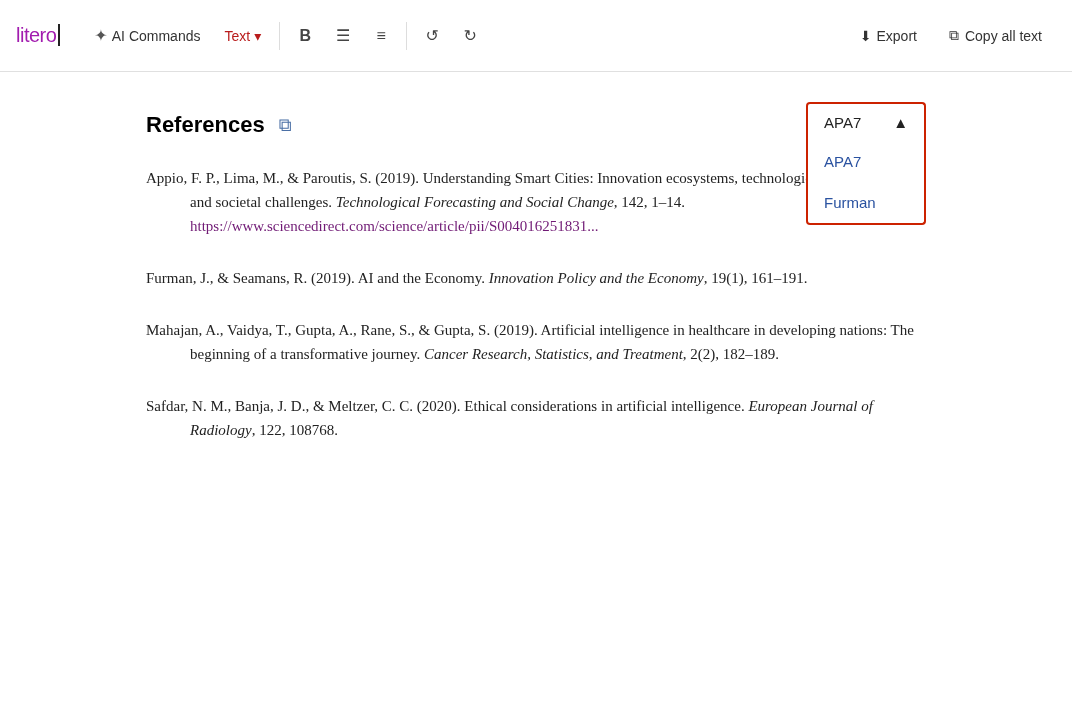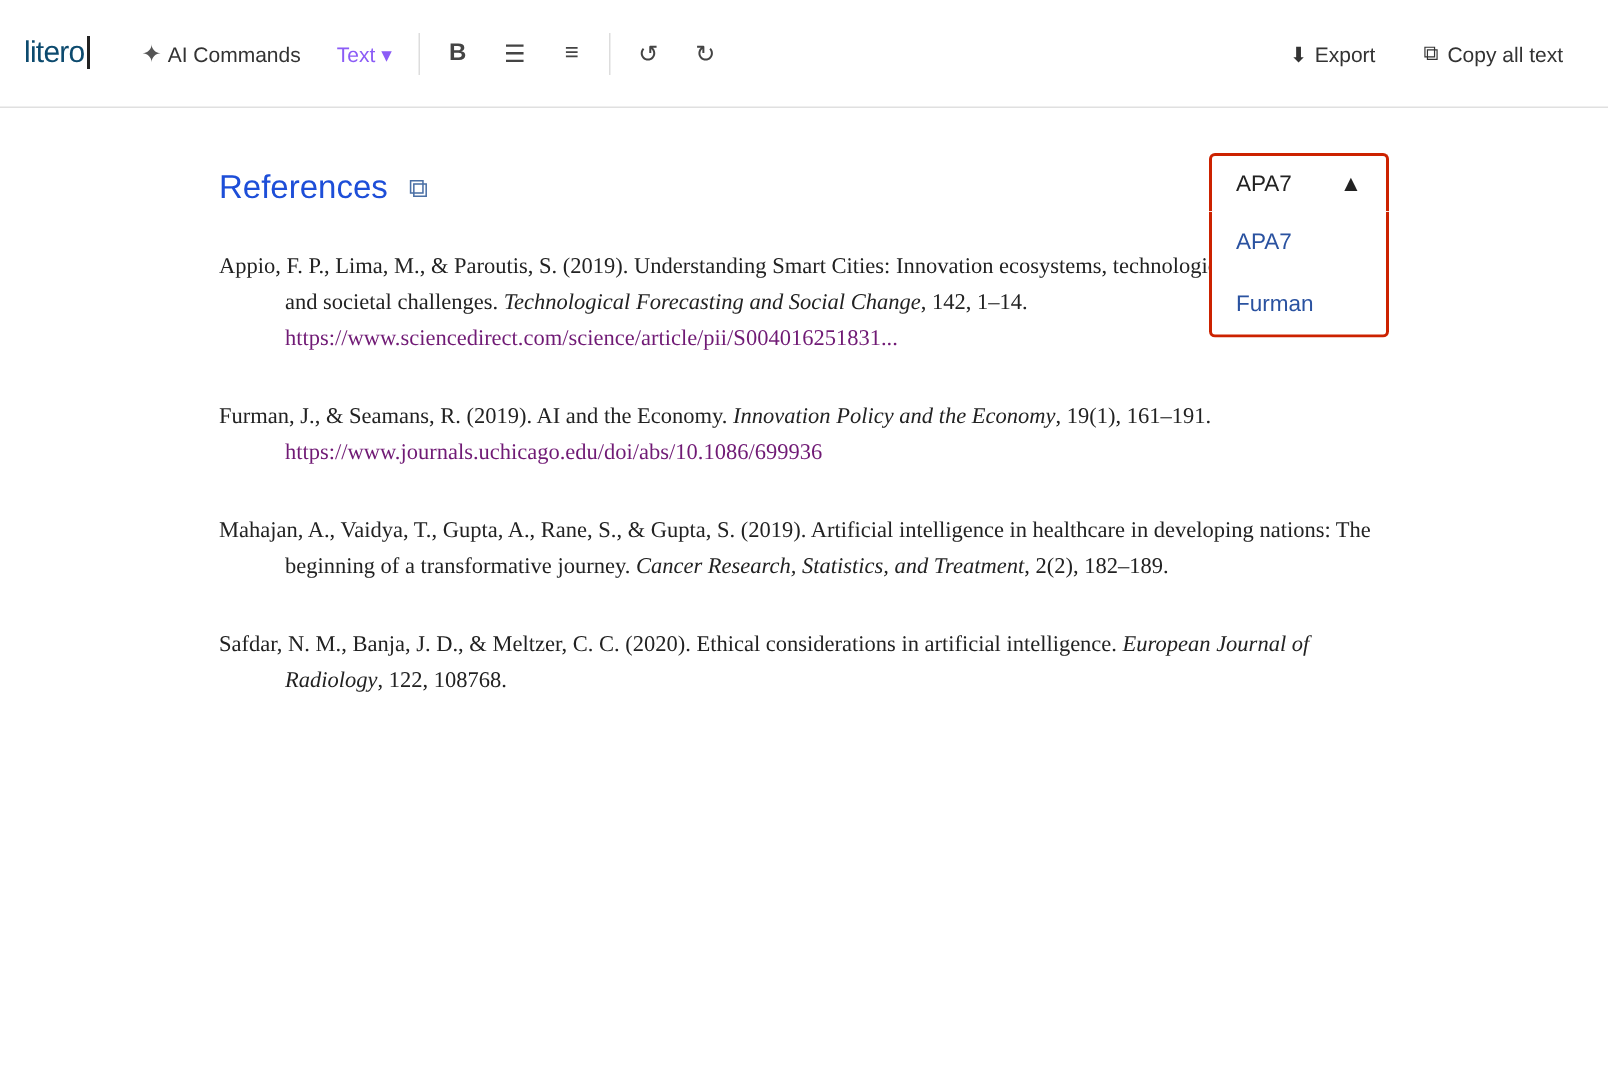--- a/index.html
+++ b/index.html
@@ -12,21 +12,21 @@
       padding: 0 16px;
       height: 72px;
       border-bottom: 1px solid #e0e0e0;
       gap: 4px;
       position: relative;
     }
     .logo {
       font-family: Arial, sans-serif;
       font-size: 20px;
       font-weight: 400;
-      color: #0c4a6e;
+      color: #a21caf;
       margin-right: 20px;
       letter-spacing: -0.5px;
     }
     .logo span { border-right: 2px solid #222; padding-right: 2px; }
 
     .toolbar-btn {
       display: flex;
       align-items: center;
       gap: 4px;
       padding: 6px 10px;
@@ -46,21 +46,21 @@
 
     .text-dropdown {
       display: flex;
       align-items: flex-end;
       gap: 4px;
       padding: 6px 10px;
       border: none;
       background: none;
       cursor: pointer;
       font-size: 14px;
-      color: #8b5cf6;
+      color: #b91c1c;
       font-family: Arial, sans-serif;
       border-radius: 4px;
     }
 
     .toolbar-divider {
       width: 1px;
       height: 28px;
       background: #ddd;
       margin: 0 4px;
     }
@@ -125,23 +125,23 @@
     .references-header {
       display: flex;
       align-items: center;
       gap: 12px;
       margin-bottom: 28px;
       position: relative;
     }
 
     .references-title {
       font-size: 22px;
-      font-weight: 400;
-      font-family: Arial, sans-serif;
-      color: #1d4ed8;
+      font-weight: 700;
+      font-family: Arial, sans-serif;
+      color: #000000;
     }
 
     .copy-icon-btn {
       background: none;
       border: none;
       cursor: pointer;
       color: #4a6fa5;
       font-size: 18px;
       display: flex;
       align-items: center;
@@ -291,21 +291,20 @@
     </div>
   </div>
 
   <div class="reference-entry">
     <span>Appio, F. P., Lima, M., &amp; Paroutis, S. (2019). Understanding Smart Cities: Innovation ecosystems, technological advancements, and societal challenges. </span><span class="ref-italic">Technological Forecasting and Social Change</span><span>, 142, 1–14.</span><br>
     <a class="ref-link">https://www.sciencedirect.com/science/article/pii/S004016251831...</a>
   </div>
 
   <div class="reference-entry">
     <span>Furman, J., &amp; Seamans, R. (2019). AI and the Economy. </span><span class="ref-italic">Innovation Policy and the Economy</span><span>, 19(1), 161–191.</span><br>
-    <a class="ref-link">https://www.journals.uchicago.edu/doi/abs/10.1086/699936</a>
   </div>
 
   <div class="reference-entry">
     <span>Mahajan, A., Vaidya, T., Gupta, A., Rane, S., &amp; Gupta, S. (2019). Artificial intelligence in healthcare in developing nations: The beginning of a transformative journey. </span><span class="ref-italic">Cancer Research, Statistics, and Treatment</span><span>, 2(2), 182–189.</span><br>
   </div>
 
   <div class="reference-entry">
     <span>Safdar, N. M., Banja, J. D., &amp; Meltzer, C. C. (2020). Ethical considerations in artificial intelligence. </span><span class="ref-italic">European Journal of Radiology</span><span>, 122, 108768.</span><br>
   </div>
 

